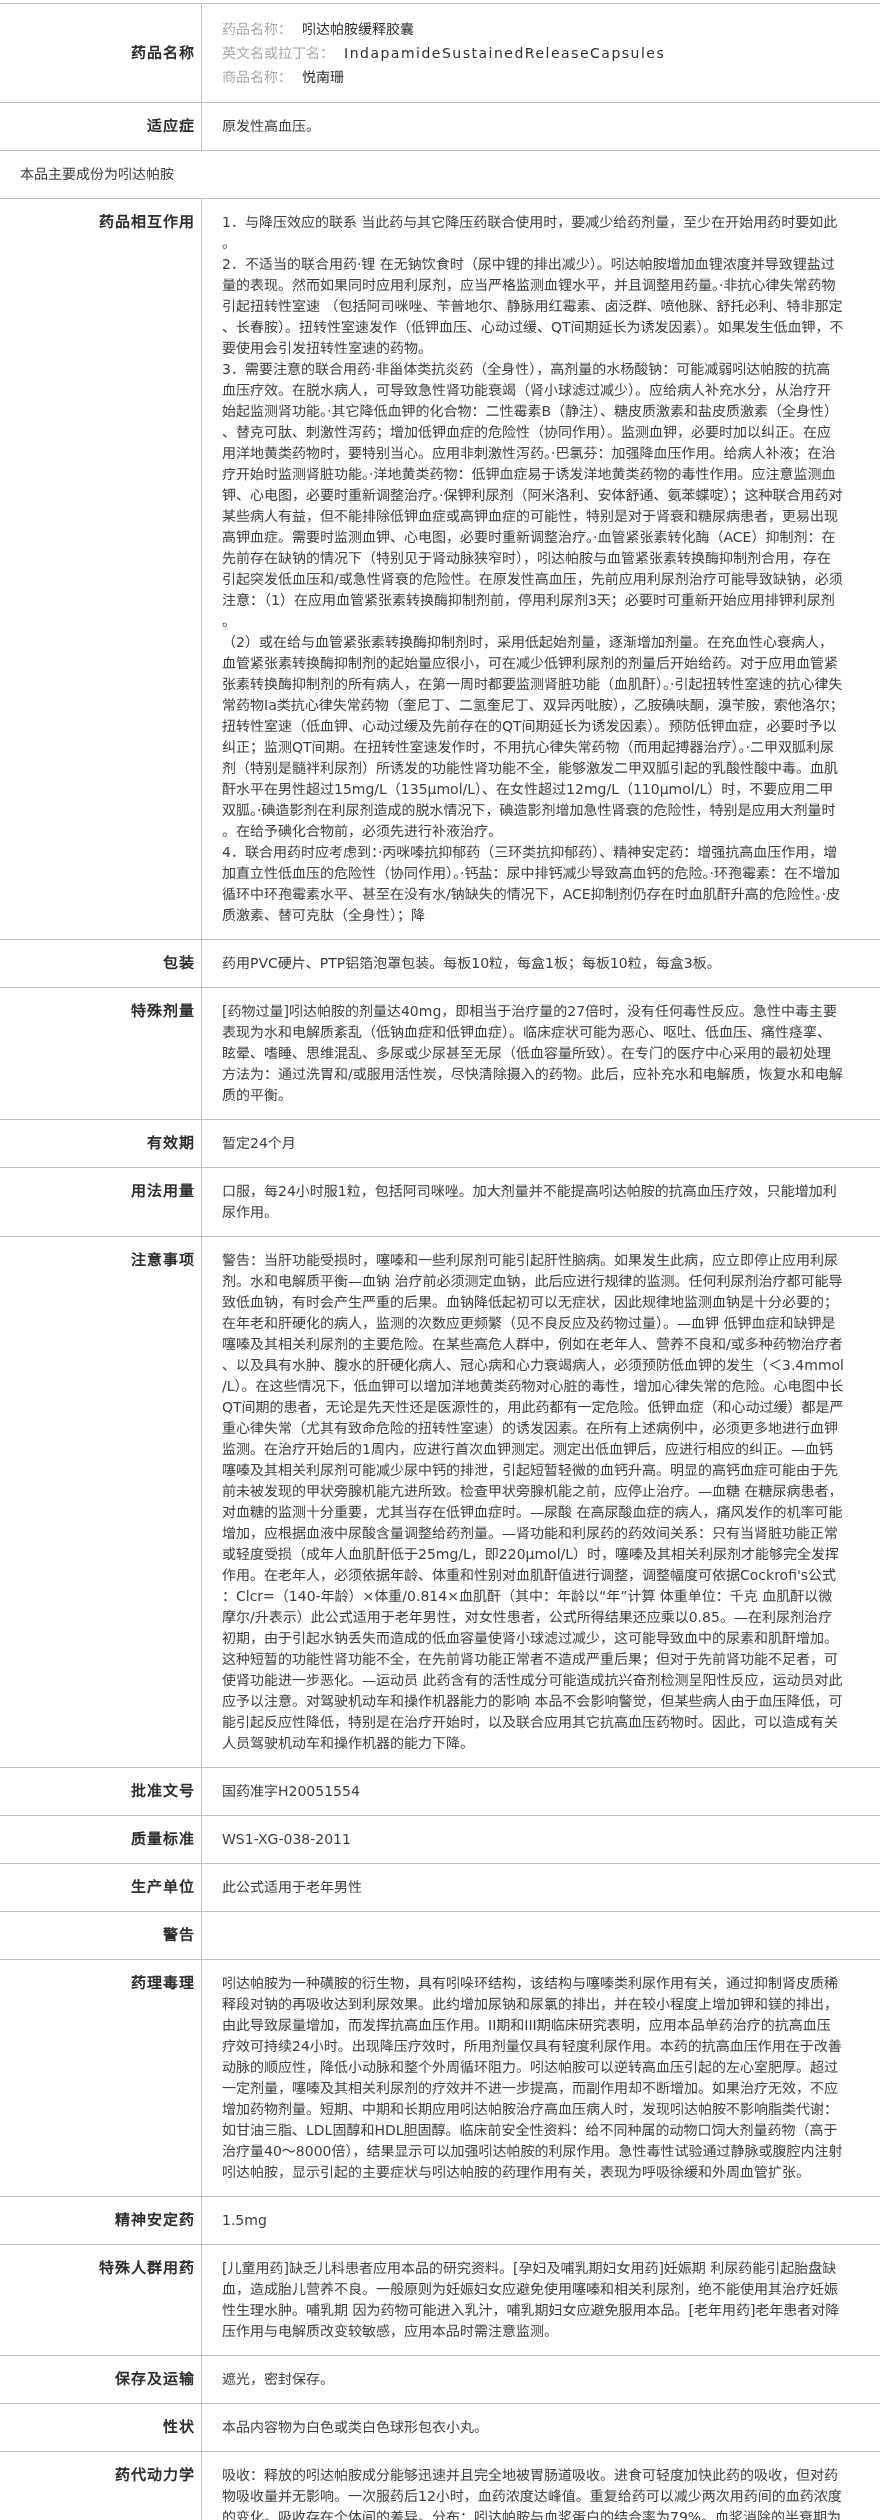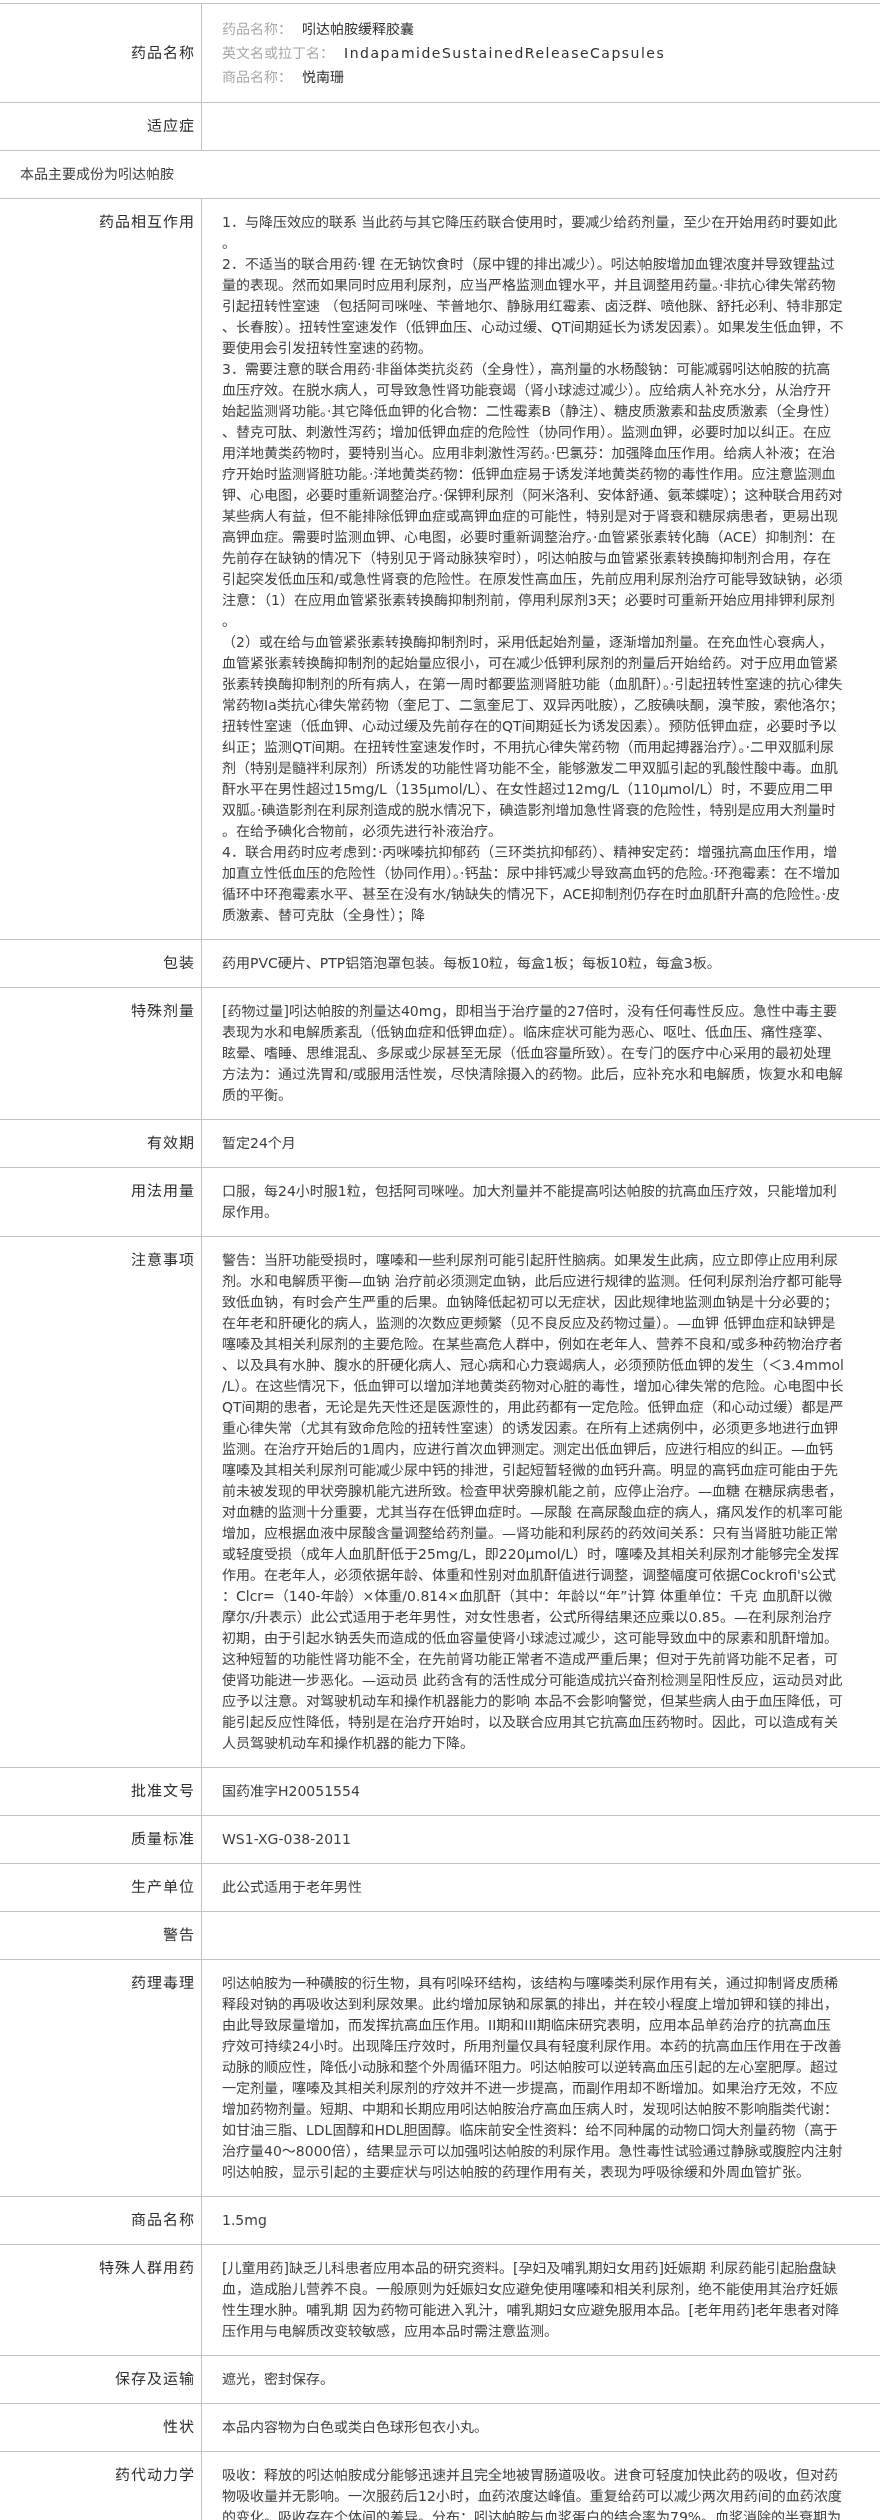--- a/index.html
+++ b/index.html
@@ -22,21 +22,21 @@
   .label-cell {
     flex: 0 0 202px;
     box-sizing: border-box;
     border-right: 1px solid #c2c2c2;
     display: flex;
     justify-content: flex-end;
     align-items: flex-start;
     text-align: right;
     padding: 13px 6px 13px 0;
     font-size: 15px;
-    font-weight: normal;
+    font-weight: bold;
     color: #2e2e2e;
     letter-spacing: 1px;
     line-height: 21px;
   }
   .row.middle .label-cell {
     align-items: center;
   }
   .content-cell {
     flex: 1 1 auto;
     box-sizing: border-box;
@@ -67,20 +67,21 @@
 </head>
 <body>
 
 <div class="doc" id="rows">
     <div class="row middle">
     <div class="label-cell">药品名称</div>
     <div class="content-cell"><div class="pair-line"><span class="pair-key">药品名称：</span><span class="pair-value">吲达帕胺缓释胶囊</span></div><div class="pair-line"><span class="pair-key">英文名或拉丁名：</span><span class="pair-value latin">IndapamideSustainedReleaseCapsules</span></div><div class="pair-line"><span class="pair-key">商品名称：</span><span class="pair-value">悦南珊</span></div></div>
   </div>
     <div class="row">
     <div class="label-cell">适应症</div>
+    <div class="content-cell">原发性高血压。</div>
   </div>
     <div class="row">
     <div class="content-cell">本品主要成份为吲达帕胺</div>
   </div>
     <div class="row">
     <div class="label-cell">药品相互作用</div>
     <div class="content-cell">1．与降压效应的联系 当此药与其它降压药联合使用时，要减少给药剂量，至少在开始用药时要如此。
 2．不适当的联合用药·锂 在无钠饮食时（尿中锂的排出减少）。吲达帕胺增加血锂浓度并导致锂盐过量的表现。然而如果同时应用利尿剂，应当严格监测血锂水平，并且调整用药量。·非抗心律失常药物引起扭转性室速 （包括阿司咪唑、苄普地尔、静脉用红霉素、卤泛群、喷他脒、舒托必利、特非那定、长春胺）。扭转性室速发作（低钾血压、心动过缓、QT间期延长为诱发因素）。如果发生低血钾，不要使用会引发扭转性室速的药物。
 3．需要注意的联合用药·非甾体类抗炎药（全身性），高剂量的水杨酸钠：可能减弱吲达帕胺的抗高血压疗效。在脱水病人，可导致急性肾功能衰竭（肾小球滤过减少）。应给病人补充水分，从治疗开始起监测肾功能。·其它降低血钾的化合物：二性霉素B（静注）、糖皮质激素和盐皮质激素（全身性）、替克可肽、刺激性泻药；增加低钾血症的危险性（协同作用）。监测血钾，必要时加以纠正。在应用洋地黄类药物时，要特别当心。应用非刺激性泻药。·巴氯芬：加强降血压作用。给病人补液；在治疗开始时监测肾脏功能。·洋地黄类药物：低钾血症易于诱发洋地黄类药物的毒性作用。应注意监测血钾、心电图，必要时重新调整治疗。·保钾利尿剂（阿米洛利、安体舒通、氨苯蝶啶）；这种联合用药对某些病人有益，但不能排除低钾血症或高钾血症的可能性，特别是对于肾衰和糖尿病患者，更易出现高钾血症。需要时监测血钾、心电图，必要时重新调整治疗。·血管紧张素转化酶（ACE）抑制剂：在先前存在缺钠的情况下（特别见于肾动脉狭窄时），吲达帕胺与血管紧张素转换酶抑制剂合用，存在引起突发低血压和/或急性肾衰的危险性。在原发性高血压，先前应用利尿剂治疗可能导致缺钠，必须注意：（1）在应用血管紧张素转换酶抑制剂前，停用利尿剂3天；必要时可重新开始应用排钾利尿剂。
 （2）或在给与血管紧张素转换酶抑制剂时，采用低起始剂量，逐渐增加剂量。在充血性心衰病人，血管紧张素转换酶抑制剂的起始量应很小，可在减少低钾利尿剂的剂量后开始给药。对于应用血管紧张素转换酶抑制剂的所有病人，在第一周时都要监测肾脏功能（血肌酐）。·引起扭转性室速的抗心律失常药物Ia类抗心律失常药物（奎尼丁、二氢奎尼丁、双异丙吡胺），乙胺碘呋酮，溴苄胺，索他洛尔；扭转性室速（低血钾、心动过缓及先前存在的QT间期延长为诱发因素）。预防低钾血症，必要时予以纠正；监测QT间期。在扭转性室速发作时，不用抗心律失常药物（而用起搏器治疗）。·二甲双胍利尿剂（特别是髓袢利尿剂）所诱发的功能性肾功能不全，能够激发二甲双胍引起的乳酸性酸中毒。血肌酐水平在男性超过15mg/L（135μmol/L）、在女性超过12mg/L（110μmol/L）时，不要应用二甲双胍。·碘造影剂在利尿剂造成的脱水情况下，碘造影剂增加急性肾衰的危险性，特别是应用大剂量时。在给予碘化合物前，必须先进行补液治疗。
@@ -120,21 +121,21 @@
   </div>
     <div class="row">
     <div class="label-cell">警告</div>
     <div class="content-cell"></div>
   </div>
     <div class="row">
     <div class="label-cell">药理毒理</div>
     <div class="content-cell">吲达帕胺为一种磺胺的衍生物，具有吲哚环结构，该结构与噻嗪类利尿作用有关，通过抑制肾皮质稀释段对钠的再吸收达到利尿效果。此约增加尿钠和尿氯的排出，并在较小程度上增加钾和镁的排出，由此导致尿量增加，而发挥抗高血压作用。II期和III期临床研究表明，应用本品单药治疗的抗高血压疗效可持续24小时。出现降压疗效时，所用剂量仅具有轻度利尿作用。本药的抗高血压作用在于改善动脉的顺应性，降低小动脉和整个外周循环阻力。吲达帕胺可以逆转高血压引起的左心室肥厚。超过一定剂量，噻嗪及其相关利尿剂的疗效并不进一步提高，而副作用却不断增加。如果治疗无效，不应增加药物剂量。短期、中期和长期应用吲达帕胺治疗高血压病人时，发现吲达帕胺不影响脂类代谢：如甘油三脂、LDL固醇和HDL胆固醇。临床前安全性资料：给不同种属的动物口饲大剂量药物（高于治疗量40～8000倍），结果显示可以加强吲达帕胺的利尿作用。急性毒性试验通过静脉或腹腔内注射吲达帕胺，显示引起的主要症状与吲达帕胺的药理作用有关，表现为呼吸徐缓和外周血管扩张。</div>
   </div>
     <div class="row">
-    <div class="label-cell">商品名称</div>
+    <div class="label-cell">精神安定药</div>
     <div class="content-cell">1.5mg</div>
   </div>
     <div class="row">
     <div class="label-cell">特殊人群用药</div>
     <div class="content-cell">[儿童用药]缺乏儿科患者应用本品的研究资料。[孕妇及哺乳期妇女用药]妊娠期 利尿药能引起胎盘缺血，造成胎儿营养不良。一般原则为妊娠妇女应避免使用噻嗪和相关利尿剂，绝不能使用其治疗妊娠性生理水肿。哺乳期 因为药物可能进入乳汁，哺乳期妇女应避免服用本品。[老年用药]老年患者对降压作用与电解质改变较敏感，应用本品时需注意监测。</div>
   </div>
     <div class="row">
     <div class="label-cell">保存及运输</div>
     <div class="content-cell">遮光，密封保存。</div>
   </div>

